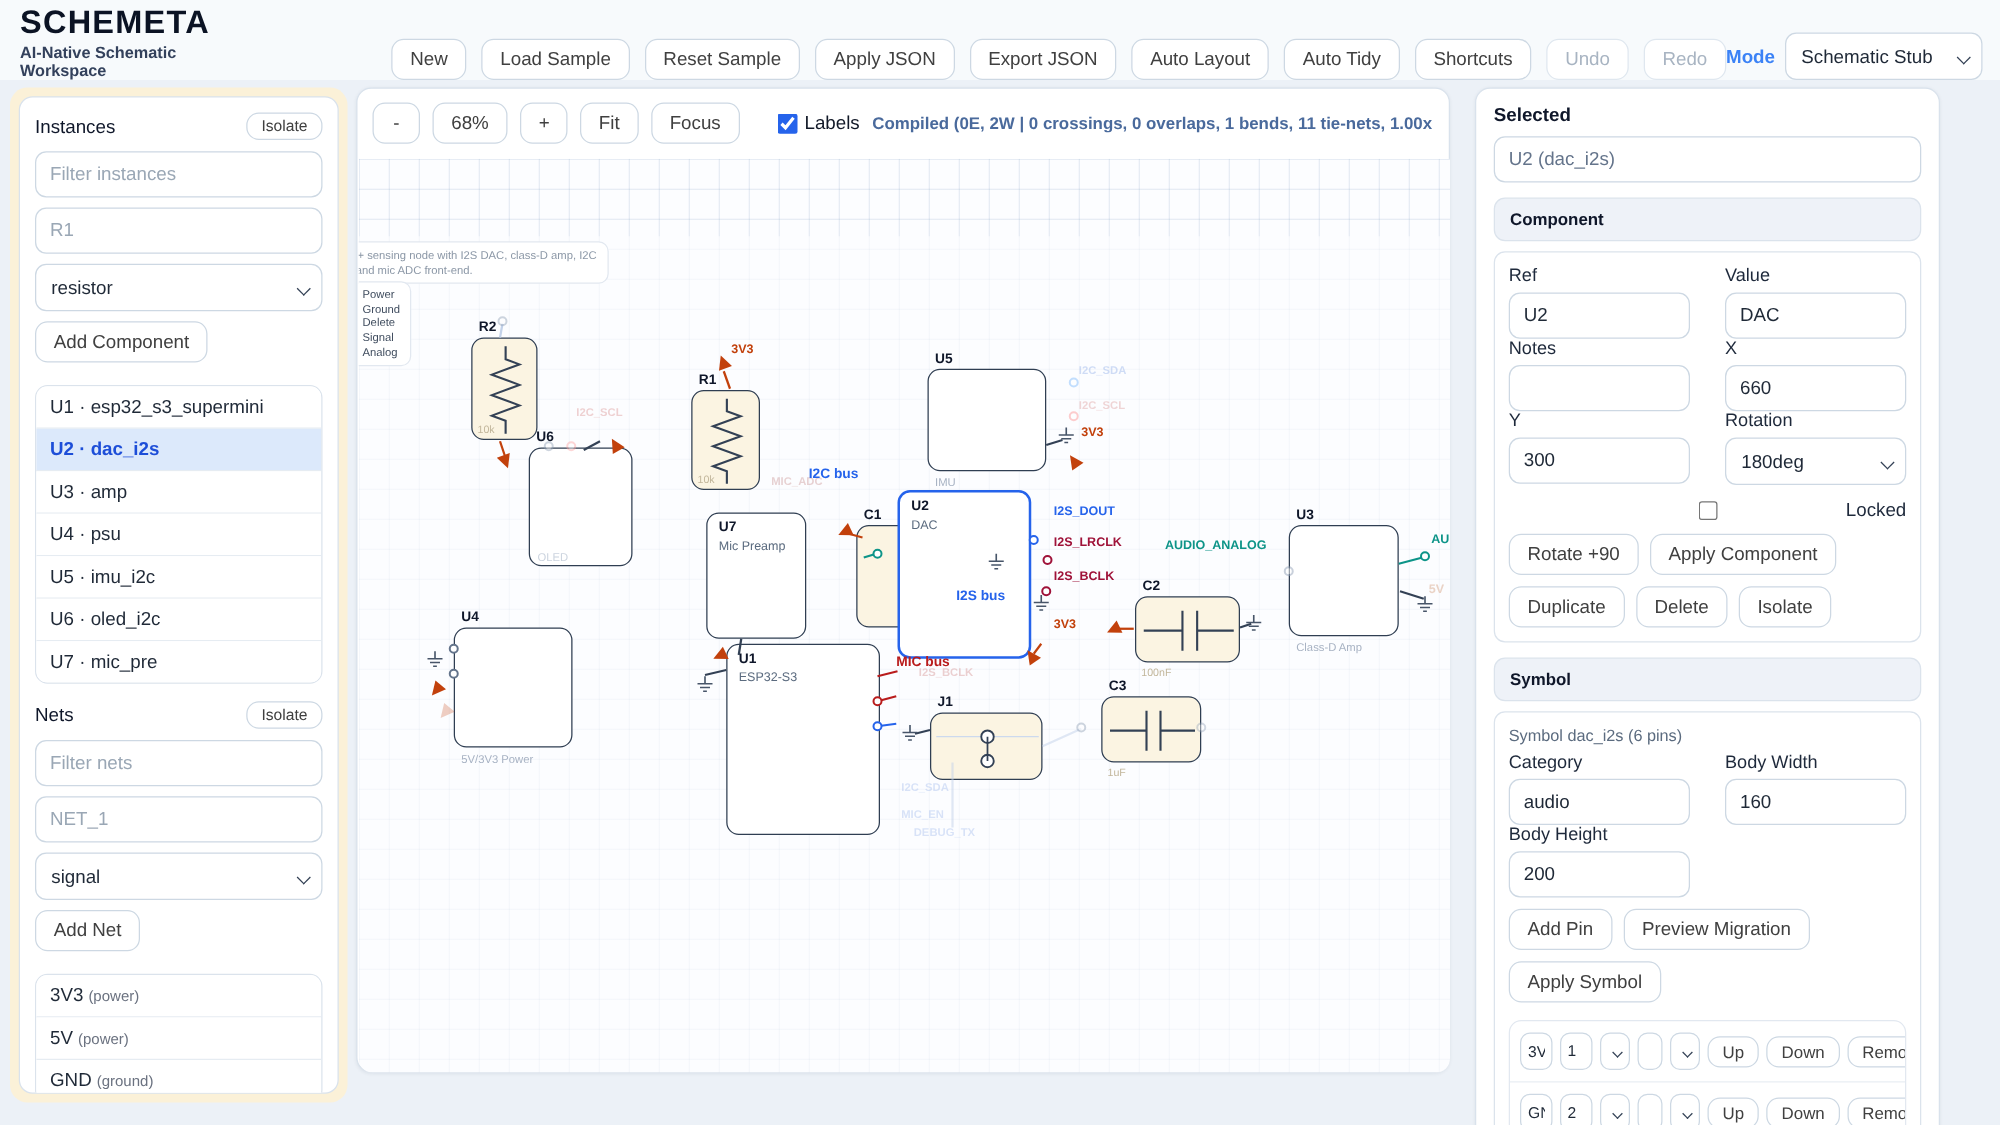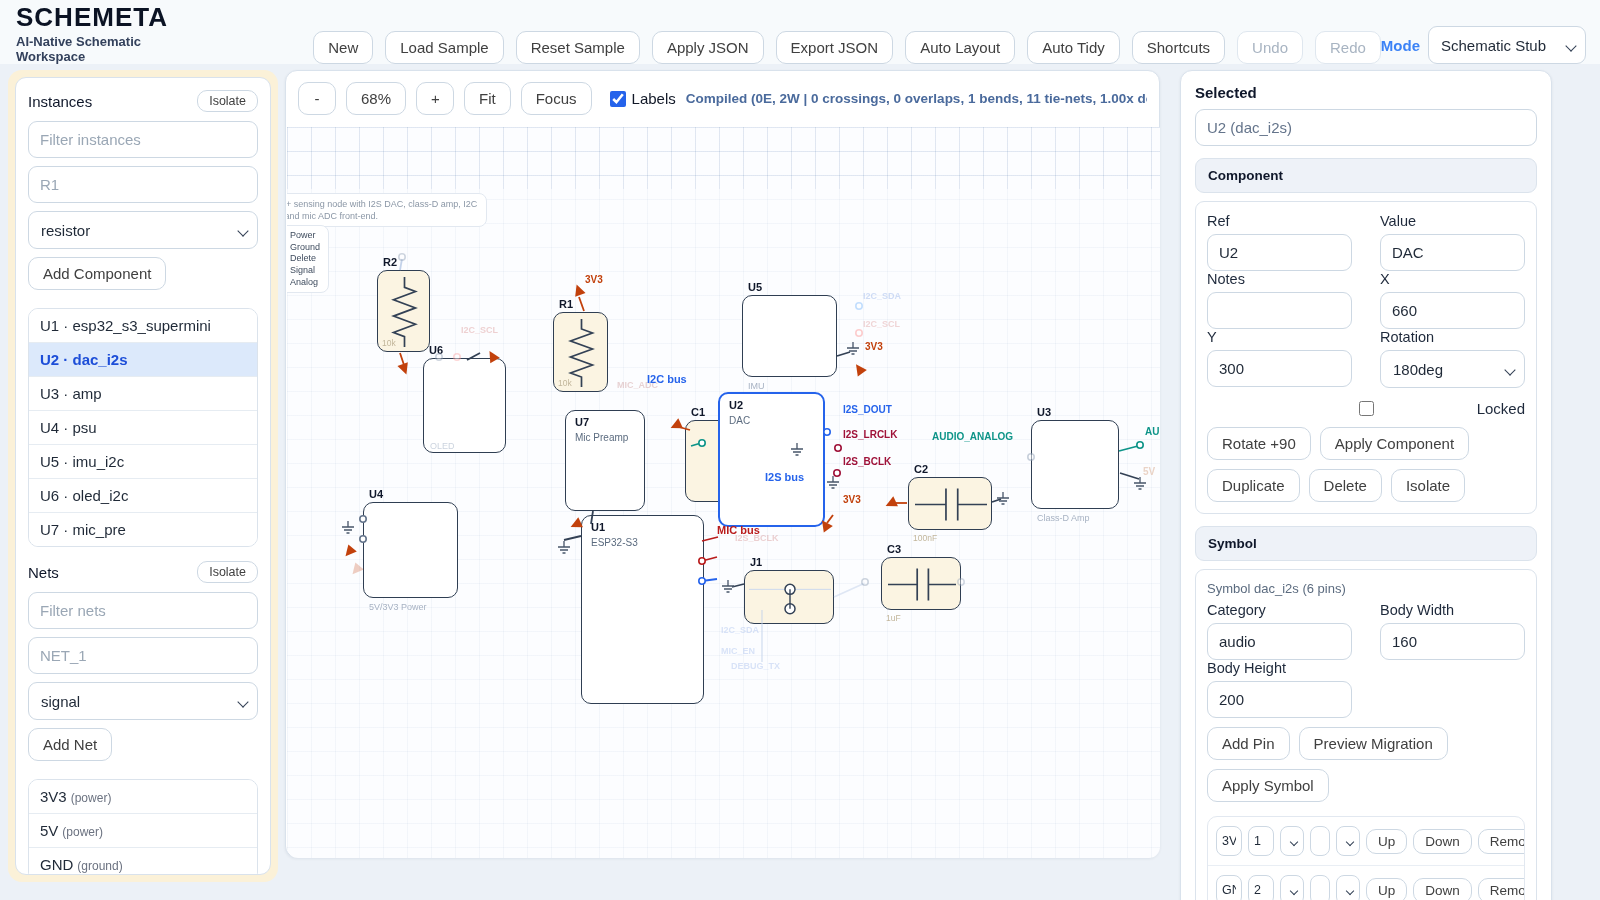--- a/index.html
+++ b/index.html
@@ -39,21 +39,21 @@
   .list { border:1px solid #dbe3ec; border-radius:10px; overflow:hidden; margin-top:10px; background:#fff; }
   .list-item { padding:8px 11px; font-size:15px; border-bottom:1px solid #e6ecf2; color:#1f2937; cursor:pointer; background:#fff; }
   .list-item:last-child { border-bottom:none; }
   .list-item.selected { background:#dce9fb; color:#1d4ed8; font-weight:bold; }
   .net-kind { font-size:12px; color:#6b7280; margin-left:4px; font-weight:normal; }
   .gap14 { height:14px; }
 
   
   .canvas-panel { position:absolute; left:285px; top:70px; width:875px; height:788px; background:#fff; border:1px solid #d9e2ec; border-radius:12px; box-shadow:0 1px 3px rgba(16,42,67,.07); }
   .canvas-toolbar { display:flex; align-items:center; gap:10px; padding:11px 12px; }
-  .chk-group { display:flex; align-items:flex-end; gap:6px; margin-left:8px; }
+  .chk-group { display:flex; align-items:flex-end; gap:6px; margin-left:20px; }
   .chk-group input { width:16px; height:16px; accent-color:#2563eb; }
   .chk-label { font-size:15px; color:#111827; }
   .compile-status { flex:1; text-align:right; font-size:13.5px; font-weight:bold; color:#4a6a9c; padding-right:4px; white-space:nowrap; overflow:hidden; }
   .canvas-area { position:absolute; left:1px; top:56px; width:873px; height:731px; overflow:hidden; border-radius:0 0 11px 11px;
     background:
       linear-gradient(to right, rgba(120,150,190,.07) 1px, transparent 1px) 0 0/24px 24px,
       linear-gradient(to bottom, rgba(120,150,190,.07) 1px, transparent 1px) 0 0/24px 24px,
       #fcfdff; }
   .grid-band { position:absolute; left:0; top:0; width:100%; height:62px;
     background:
@@ -217,21 +217,21 @@
         <div class="capt">IMU</div>
       </div>
       <div class="comp" style="left: 278px; top: 283px; width: 80px; height: 101px;">
         <div class="ref in">U7</div>
         <div class="sub">Mic Preamp</div>
       </div>
       <div class="comp" style="left: 76px; top: 375px; width: 95px; height: 96px;">
         <div class="ref">U4</div>
         <div class="capt">5V/3V3 Power</div>
       </div>
-      <div class="comp" style="left: 294px; top: 388px; width: 123px; height: 189px;">
+      <div class="comp" style="left: 294px; top: 388px; width: 123px; height: 153px;">
         <div class="ref in">U1</div>
         <div class="sub">ESP32-S3</div>
       </div>
       <div class="comp selected" style="left: 431px; top: 265px; width: 107px; height: 135px;">
         <div class="ref in">U2</div>
         <div class="sub">DAC</div>
       </div>
       <div class="comp cream" style="left: 457px; top: 443px; width: 90px; height: 54px;">
         <div class="ref">J1</div>
         <svg width="90" height="54">

